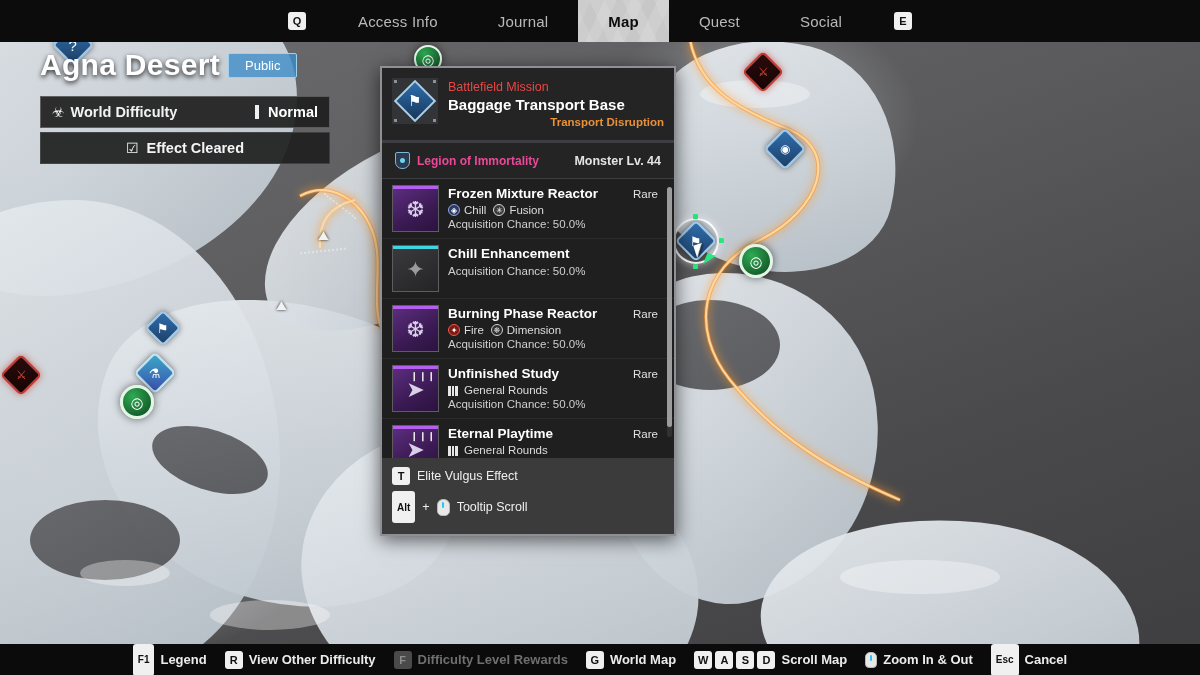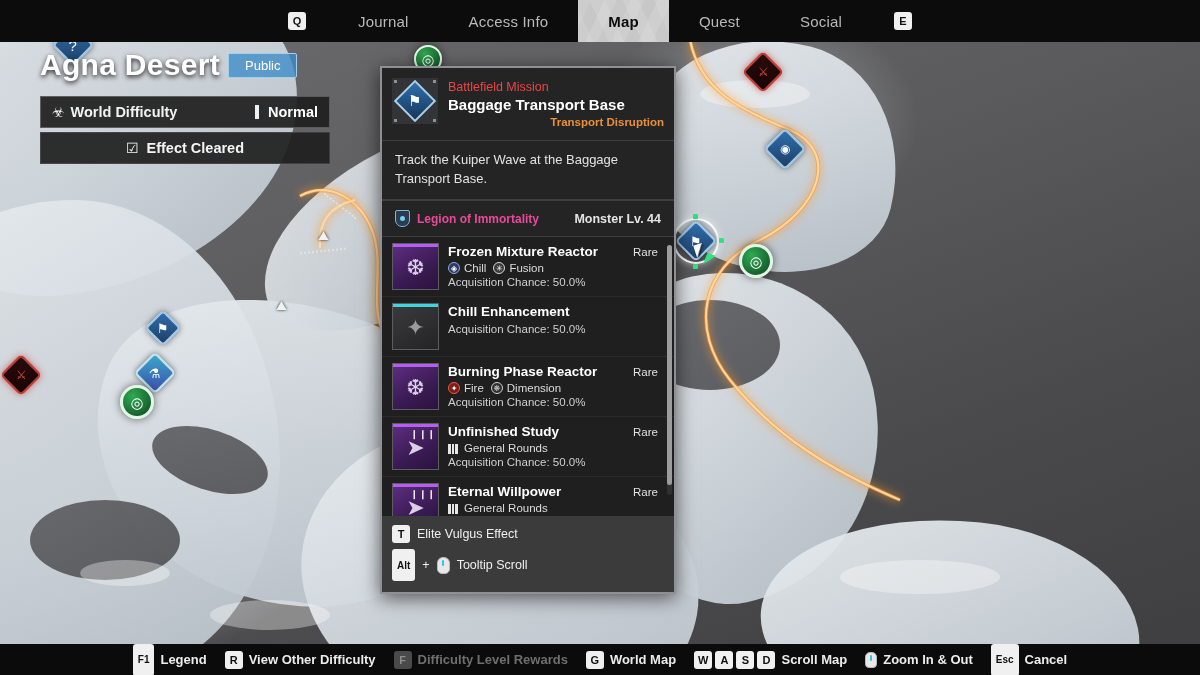--- a/index.html
+++ b/index.html
@@ -471,24 +471,24 @@
       <div id="cursor-2" style="left:24px; top:28px;"></div>
     </div>
   </div>
 
   <div id="topbar">
     <div id="topbar-inner">
       <div class="tab-key">
         <span class="keycap">Q</span>
       </div>
       <div class="tab">
+        <span>Access Info</span>
+      </div>
+      <div class="tab">
         <span>Journal</span>
-      </div>
-      <div class="tab">
-        <span>Access Info</span>
       </div>
       <div class="tab active">
         <div id="tab-active-bg"></div>
         <span id="tab-active-label">Map</span>
       </div>
       <div class="tab">
         <span>Quest</span>
       </div>
       <div class="tab">
         <span>Social</span>
@@ -533,21 +533,20 @@
           </div>
       </div>
       <div id="tt-head-text">
         <div id="mission-type">Battlefield Mission</div>
         <div id="mission-name">Baggage Transport Base</div>
         <div id="mission-subtype">Transport Disruption</div>
       </div>
     </div>
 
     <div class="tt-div"></div>
-    <div id="tt-desc">Track the Kuiper Wave at the Baggage Transport Base.</div>
 
     <div class="tt-div"></div>
 
     <div class="tt-div"></div>
     <div id="tt-faction">
       <div class="fac-left">
         <span id="shield-icon">
             <i></i>
           </span>
         <span id="faction-name">Legion of Immortality</span>
@@ -646,21 +645,21 @@
         </div>
         <div class="reward">
           <div class="rw-thumb rare">
             <div class="toprail"></div>
             <div class="rw-bg-rare"></div>
             <div class="rw-art" style="color:#d8cfe8;font-size:22px;">➤</div>
             <div class="rw-badge">❙❙❙</div>
           </div>
           <div class="rw-body">
             <div class="rw-title-row">
-              <div class="rw-name">Eternal Willpower</div>
+              <div class="rw-name">Eternal Playtime</div>
               <div class="rw-rarity">Rare</div>
             </div>
             <div class="rw-tags">
               <span class="rw-tag">
                 <span class="el-rounds">
                   <b></b>
                   <b></b>
                   <b></b>
                 </span>
                 <span>General Rounds</span>

